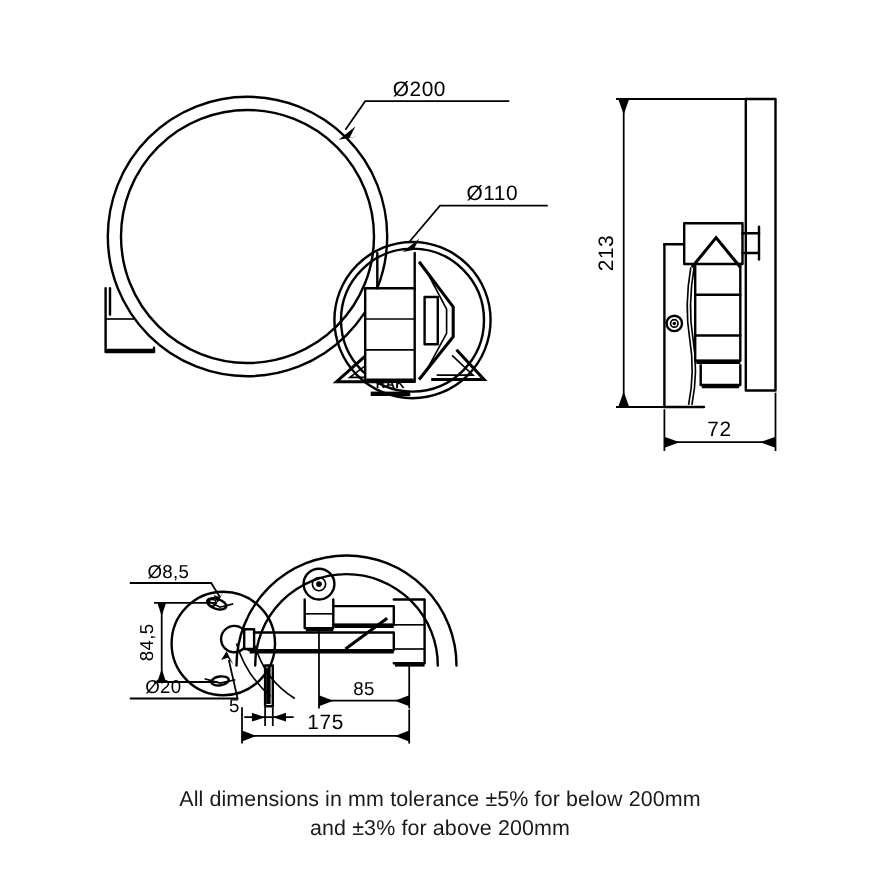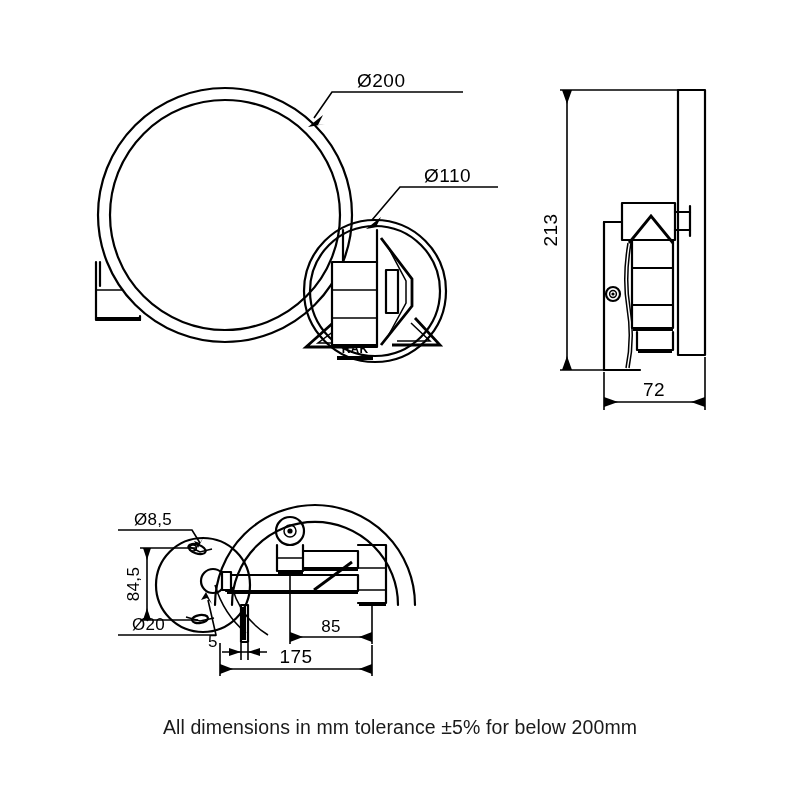--- a/index.html
+++ b/index.html
@@ -314,15 +314,16 @@
         <path class="ln-dim" d="M 220 669 L 372 669"></path>
         <polygon class="fill-blk" points="233,669 220,664 220,674"></polygon>
         <polygon class="fill-blk" points="359,669 372,664 372,674"></polygon>
         <text class="dimtext" x="296" y="663" text-anchor="middle">175</text>
       </g>
     </g>
   </svg>
 
   <div class="note-block">
     <span class="note-line">All dimensions in mm tolerance ±5% for below 200mm</span>
+    <span class="note-line">and ±3% for above 200mm</span>
   </div>
 
 </div>
 
 </body></html>

